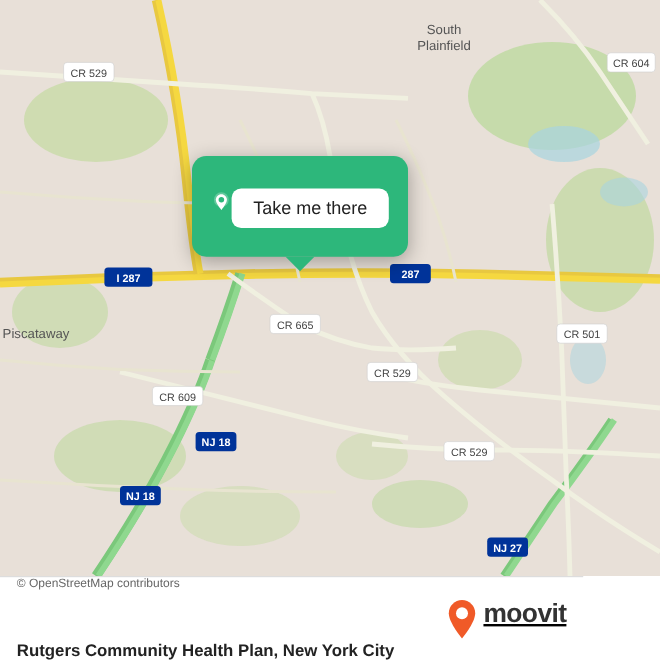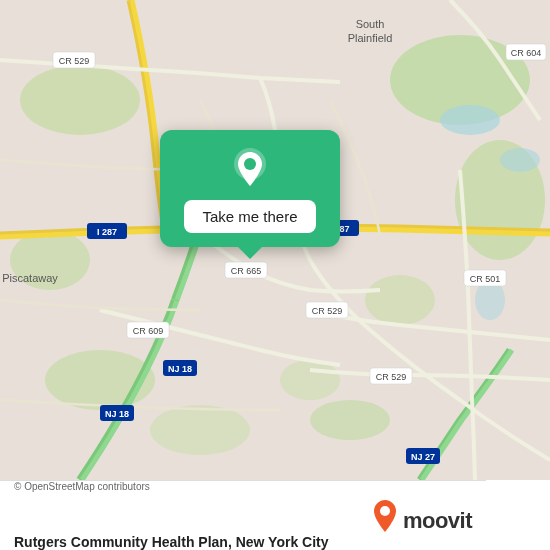--- a/index.html
+++ b/index.html
@@ -22,21 +22,21 @@
 
     
     #popup-card {
       position: absolute;
       top: 130px;
       left: 160px;
       width: 180px;
       background: #2db77b;
       border-radius: 12px;
       display: flex;
-      flex-direction: column;
+      flex-direction: row;
       align-items: center;
       padding: 16px 16px 14px;
       box-shadow: 0 4px 16px rgba(0,0,0,0.3);
       z-index: 10;
     }
 
     #popup-card::after {
       content: '';
       position: absolute;
       bottom: -12px;
@@ -92,22 +92,23 @@
     #location-name {
       font-size: 14px;
       font-weight: 600;
       color: #222;
       margin-top: 40px;
     }
 
     
     #moovit-logo {
       display: flex;
-      align-items: flex-end;
+      align-items: flex-start;
       gap: 4px;
+      text-decoration: underline;
     }
 
     .moovit-pin {
       width: 28px;
       height: 36px;
     }
 
     .moovit-text {
       font-size: 22px;
       font-weight: 700;

